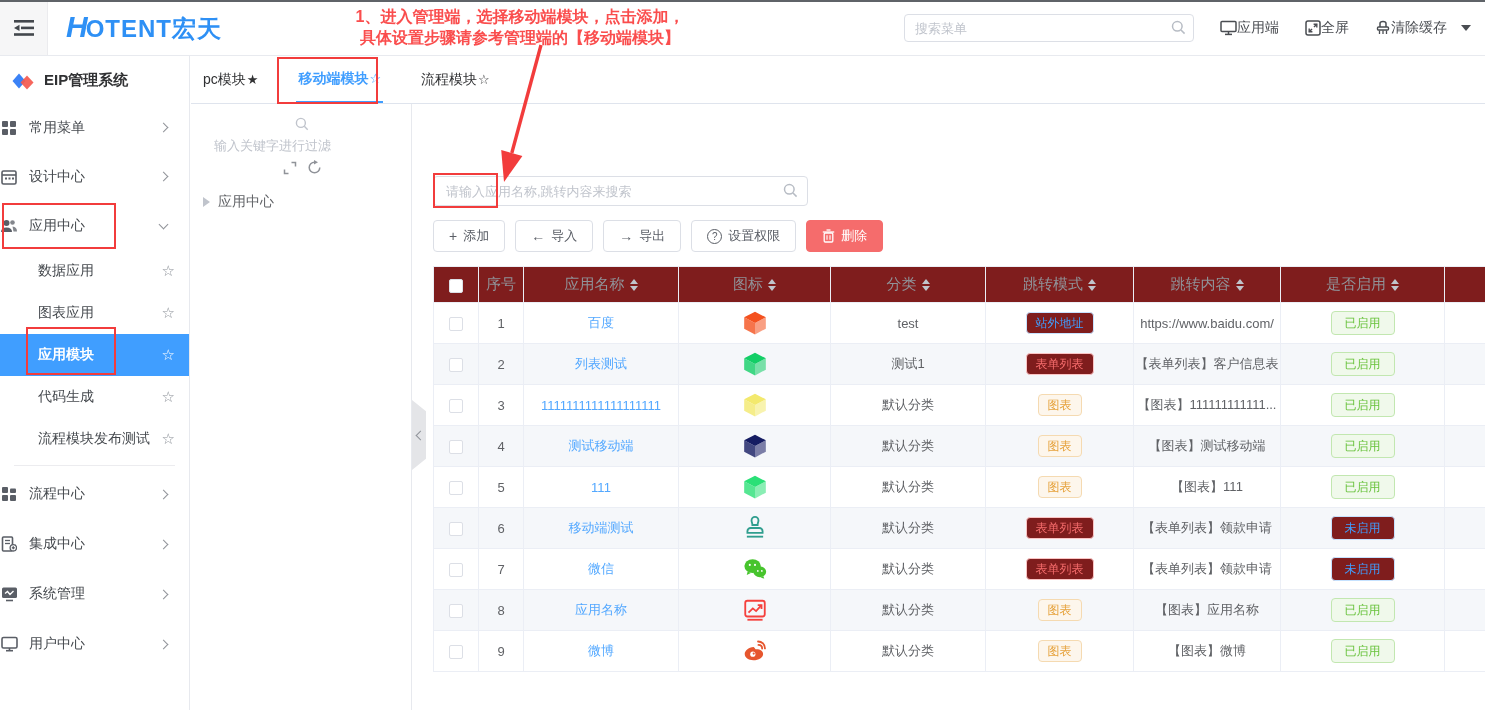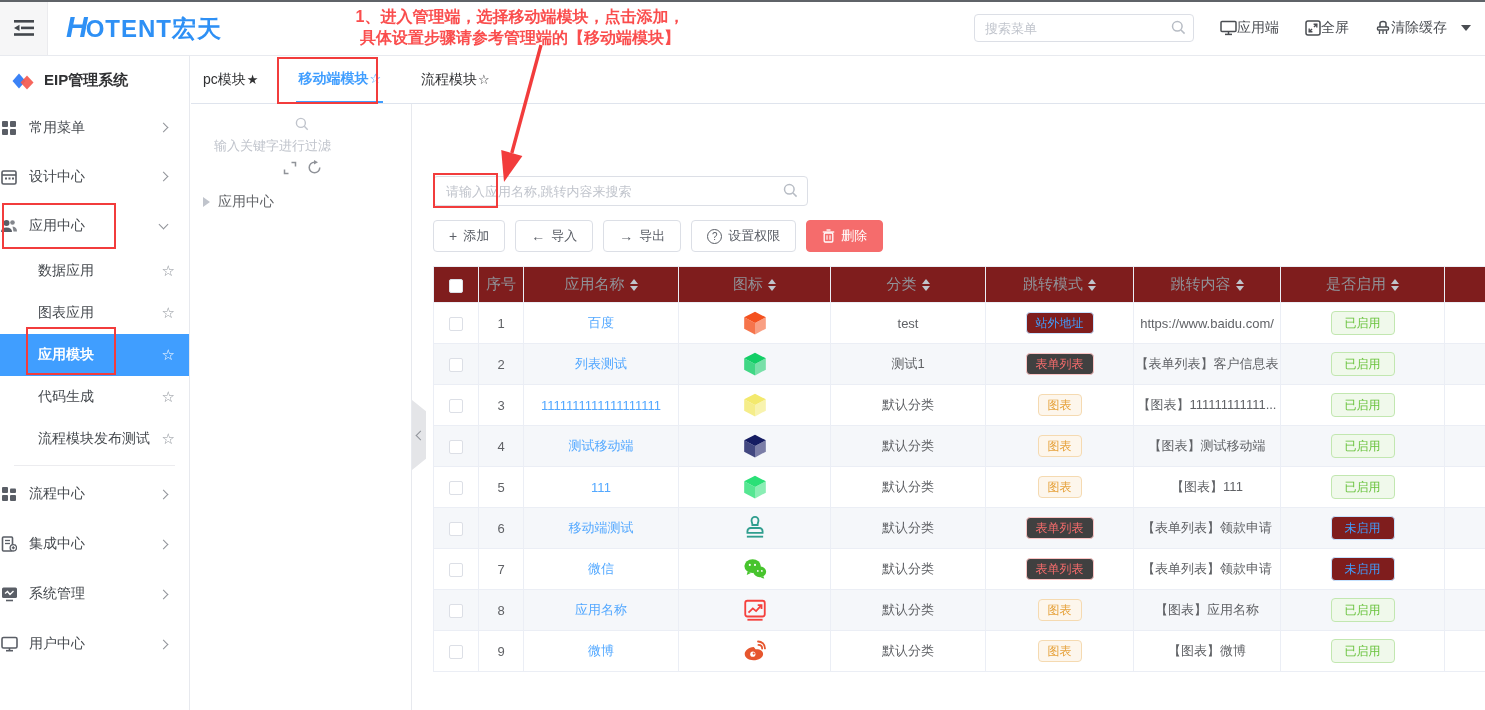--- a/index.html
+++ b/index.html
@@ -10,21 +10,21 @@
 
   
   .header { position:absolute; left:0; top:0; width:1485px; height:56px; background:#fff;
             border-bottom:1px solid #e8eaef; display:flex; align-items:center; z-index:5; }
   .collapse-strip { width:48px; height:100%; background:#f6f6f7; border-right:1px solid #ebebee;
                     display:flex; align-items:center; justify-content:center; cursor:pointer; }
   .brand { display:flex; align-items:baseline; margin-left:18px; }
   .brand-mark { color:#2e90f5; font-size:30px; font-weight:bold; font-style:italic; letter-spacing:-2px; }
   .brand-name { color:#2e90f5; font-size:24px; font-weight:bold; letter-spacing:1px; }
   .hd-right { position:absolute; right:14px; top:0; height:56px; display:flex; align-items:center; gap:26px; }
-  .hd-search { position:relative; width:220px; height:28px; }
+  .hd-search { position:relative; width:290px; height:28px; }
   .hd-search input { width:100%; height:100%; border:1px solid #dcdfe6; border-radius:4px; padding:0 30px 0 10px;
                      font-size:13px; color:#606266; outline:none; font-family:inherit; }
   .hd-search input::placeholder { color:#c0c4cc; }
   .hd-search .mag { position:absolute; right:8px; top:6px; }
   .hd-act { display:flex; align-items:center; color:#4a4d52; font-size:14px; cursor:pointer; }
   .caret-down { width:0; height:0; border-left:5px solid transparent; border-right:5px solid transparent;
                 border-top:6px solid #4a4d52; margin-left:-12px; cursor:pointer; }
 
   
   .sidebar { position:absolute; left:0; top:56px; width:190px; height:654px; background:#fff;
@@ -101,21 +101,21 @@
   .s-up { width:0; height:0; border-left:4px solid transparent; border-right:4px solid transparent;
           border-bottom:5px solid #c0c4cc; }
   .s-down { width:0; height:0; border-left:4px solid transparent; border-right:4px solid transparent;
             border-top:5px solid #c0c4cc; }
   .cb { display:inline-block; width:14px; height:14px; border:1px solid #dcdfe6; border-radius:2px;
         background:#fff; cursor:pointer; vertical-align:middle; }
   .app-link { color:#53a8ff; cursor:pointer; text-decoration:none; }
   .badge { display:inline-block; padding:3px 9px; font-size:12px; border-radius:4px; border:1px solid; line-height:1.2; }
   .badge-status { padding:4px 13px; }
   .badge[data-type="blue"]   { color:#409eff; background:#7f1d1d; border-color:#c6e2ff; }
-  .badge[data-type="red"]    { color:#f56c6c; background:#404040; border-color:#fbc4c4; }
+  .badge[data-type="red"]    { color:#f56c6c; background:#7f1d1d; border-color:#fbc4c4; }
   .badge[data-type="orange"] { color:#e6a23c; background:#fdf6ec; border-color:#f5dab1; }
   .badge[data-type="green"]  { color:#67c23a; background:#f0f9eb; border-color:#c2e7b0; }
   .app-icon { display:inline-flex; width:26px; height:26px; vertical-align:middle; }
 
   
   .anno-text { position:absolute; left:230px; top:6px; width:580px; text-align:center; color:#fa4d4d;
                font-size:16px; font-weight:bold; line-height:21px; z-index:50; pointer-events:none; }
   .anno-box { position:absolute; border:2px solid #f23c3c; z-index:50; pointer-events:none; }
   .anno-arrow { position:absolute; z-index:51; pointer-events:none; }
 </style>

